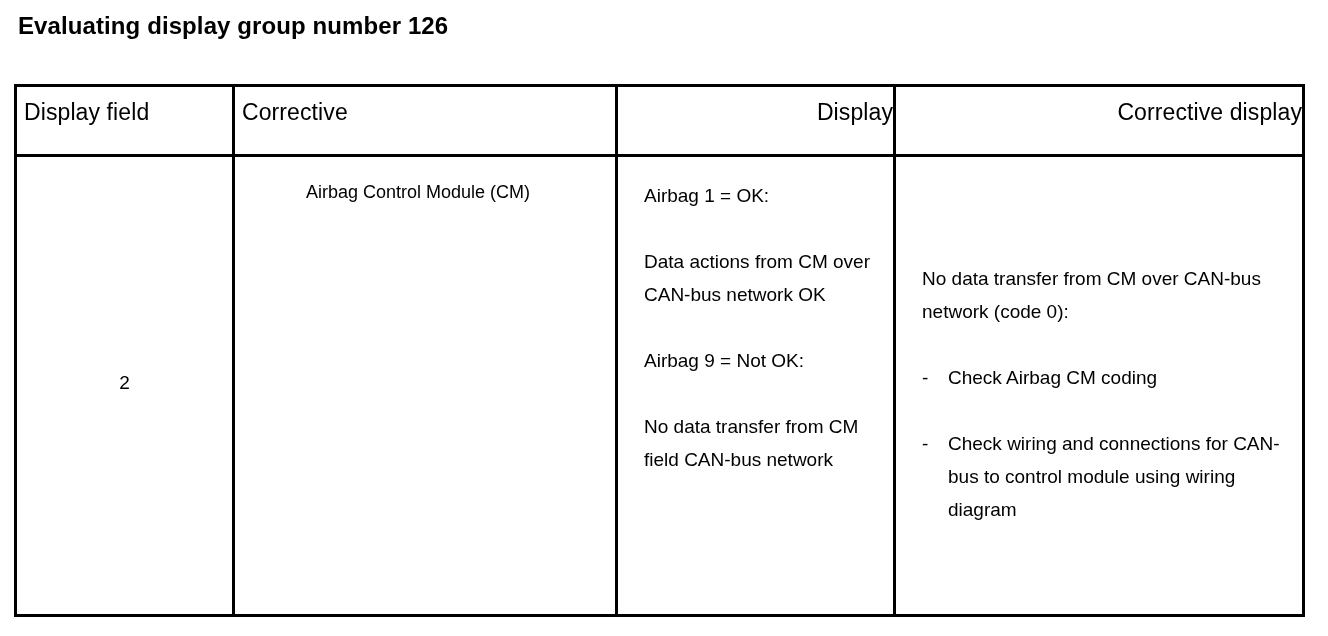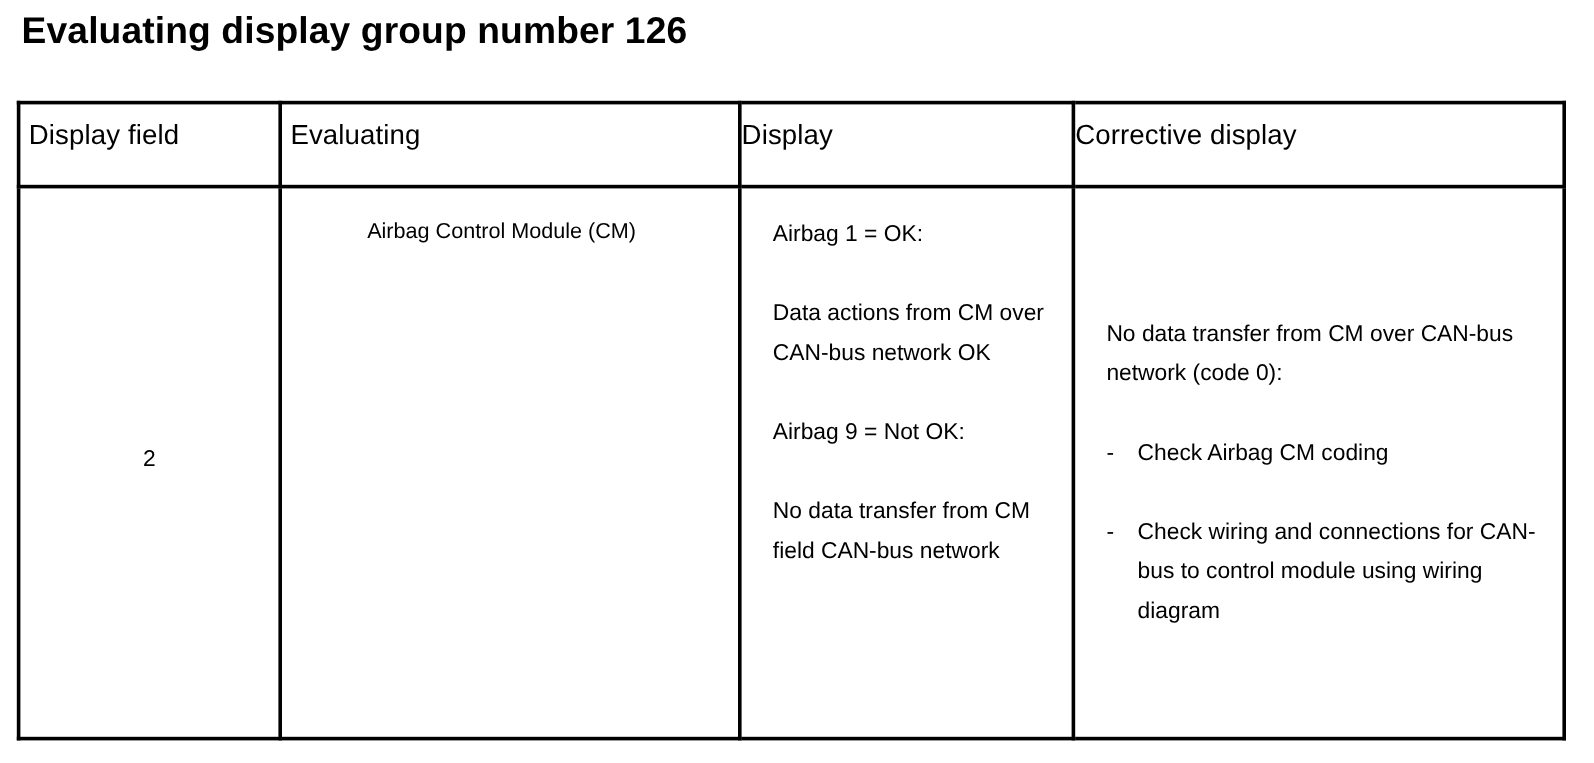--- a/index.html
+++ b/index.html
@@ -14,21 +14,21 @@
     font-family: "Liberation Sans", sans-serif;
     color: #000000;
     overflow: hidden;
   }
 
   
   #page-title {
     position: absolute;
     left: 18px;
     top: 12px;
-    font-size: 31px;
+    font-size: 24px;
     font-weight: bold;
     letter-spacing: 0.1px;
     line-height: 28px;
     white-space: nowrap;
   }
 
   
   #eval-table {
     position: absolute;
     left: 14px;
@@ -58,21 +58,21 @@
     font-size: 23px;
     font-weight: bold;
     letter-spacing: 0.1px;
     white-space: nowrap;
   }
   .head-inner {
     padding-top: 11px;
     line-height: 28px;
   }
   .head-left  .head-inner { text-align: left;   padding-left: 7px; }
-  .head-center .head-inner { text-align: left; }
+  .head-center .head-inner { text-align: right; }
 
   
   .body-row { height: 460px; }
 
   .cell-pad {
     padding: 22px 10px 0 26px;
     font-size: 19px;
     line-height: 33px;
   }
 
@@ -134,21 +134,21 @@
       <col class="c2">
       <col class="c3">
       <col class="c4">
   </colgroup>
   <thead>
     <tr class="head-row">
       <th class="head-cell head-left">
         <div class="head-inner">Display field</div>
       </th>
       <th class="head-cell head-left">
-        <div class="head-inner">Evaluating</div>
+        <div class="head-inner">Corrective</div>
       </th>
       <th class="head-cell head-center">
         <div class="head-inner">Display</div>
       </th>
       <th class="head-cell head-center">
         <div class="head-inner">Corrective display</div>
       </th>
     </tr>
   </thead>
   <tbody>

